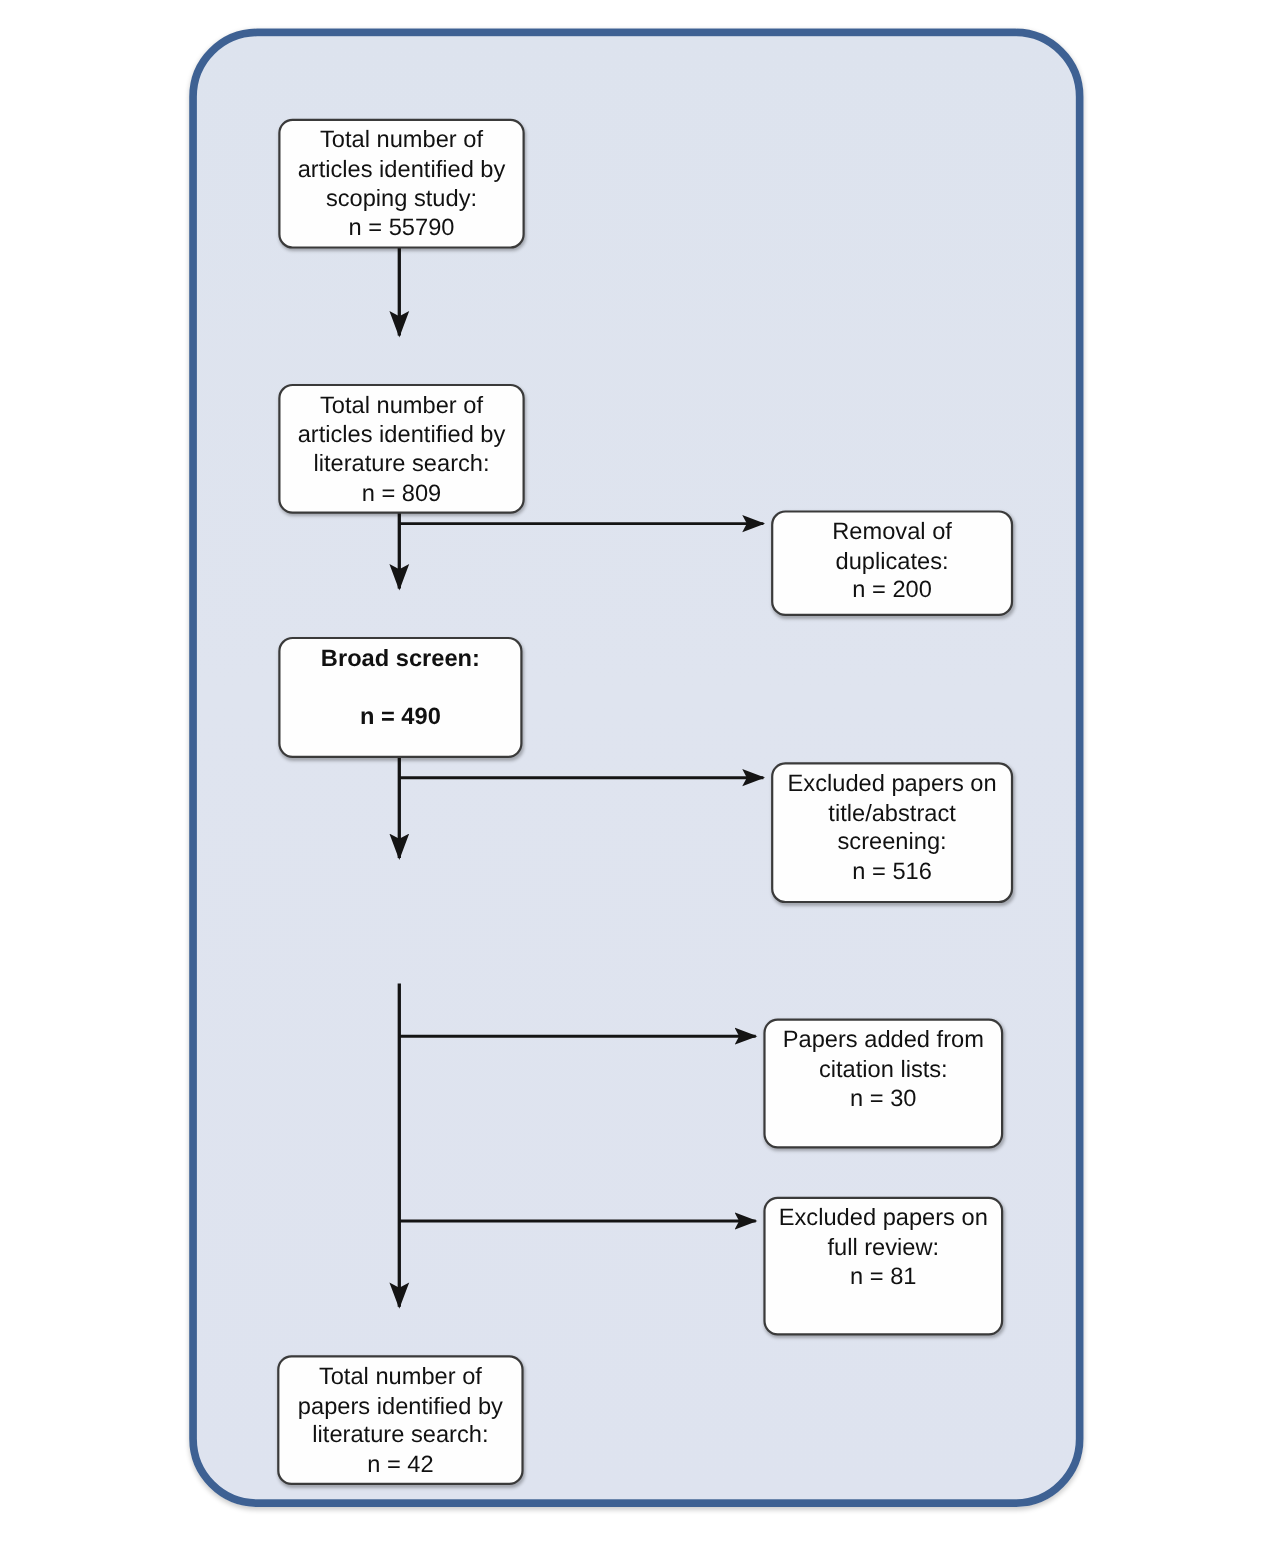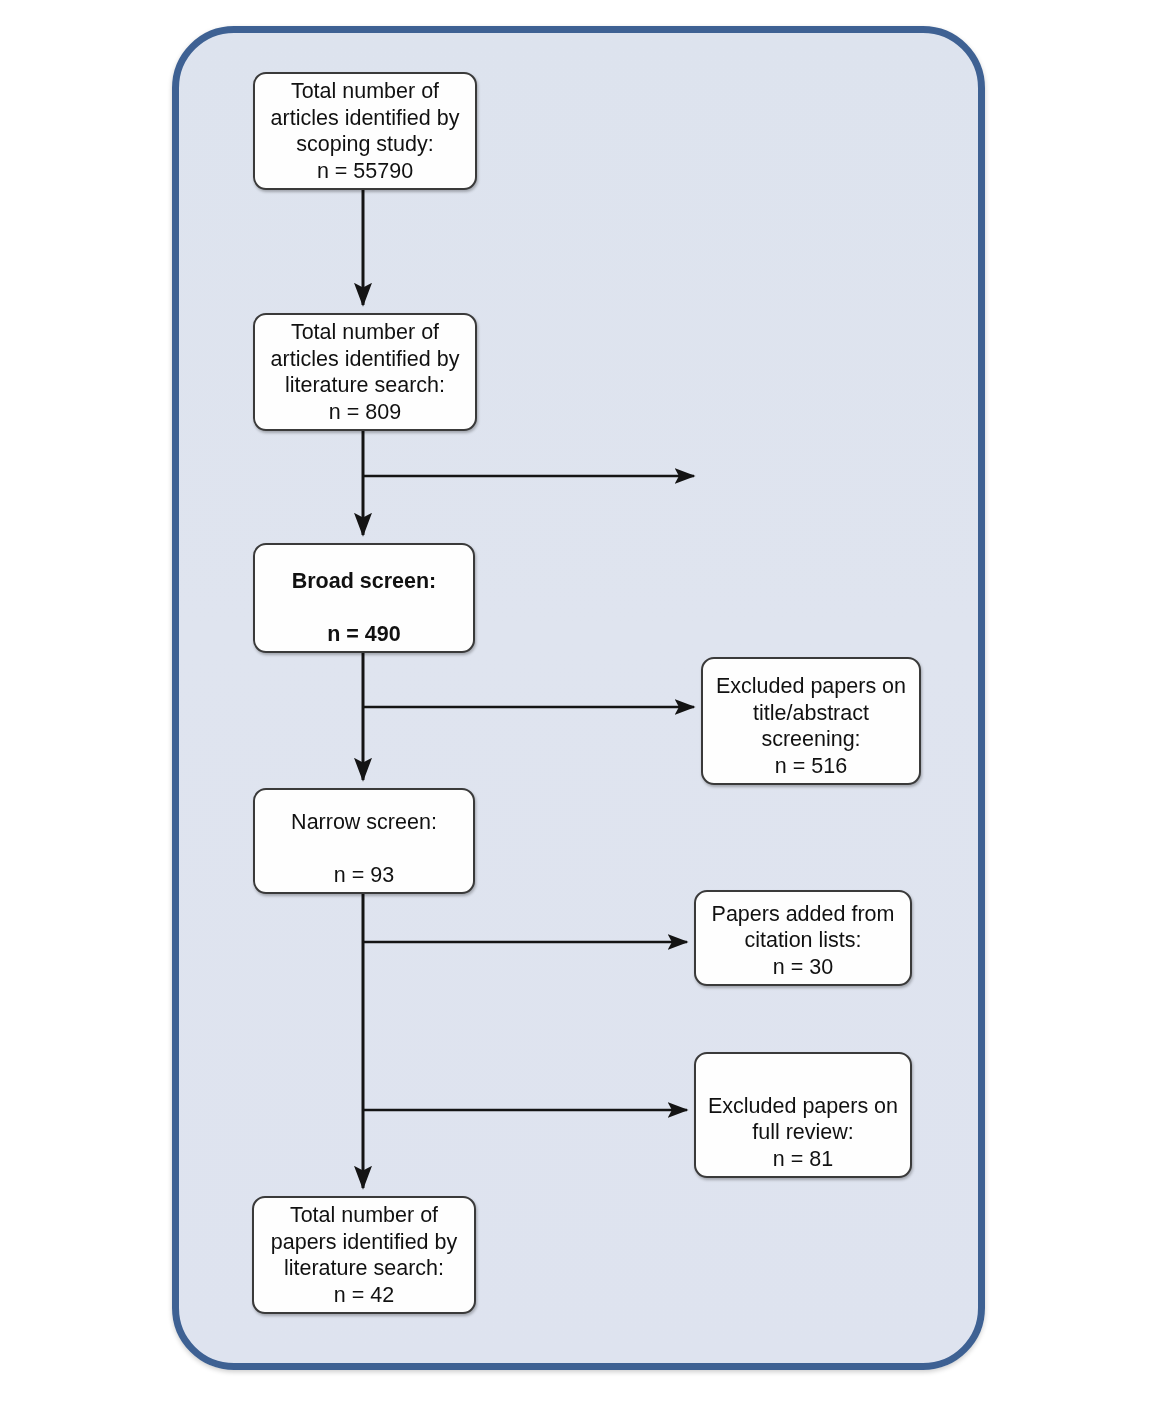--- a/index.html
+++ b/index.html
@@ -51,45 +51,46 @@
   .node {
     position: absolute;
     box-sizing: border-box;
     background: #fefefe;
     border: 2px solid #3a3a3a;
     border-radius: 13px;
     box-shadow: 1px 2px 3px rgba(0,0,0,0.28);
     display: flex;
     flex-direction: column;
     align-items: center;
-    justify-content: flex-end;
+    justify-content: flex-start;
     text-align: center;
     color: #111111;
     font-size: 21.5px;
     line-height: 26.5px;
     padding: 4px 6px;
     white-space: pre-line;
+    margin-top: 36px;
   }
 
   .node .node-text {
     display: block;
     width: 100%;
   }
 
   
   #node-scoping   { left: 253px; top: 72px;   width: 224px; height: 118px; }
   #node-litsearch { left: 253px; top: 313px;  width: 224px; height: 118px; }
   #node-broad     { left: 253px; top: 543px;  width: 222px; height: 110px; font-weight: bold; }
   #node-narrow    { left: 253px; top: 788px;  width: 222px; height: 106px; }
   #node-final     { left: 252px; top: 1196px; width: 224px; height: 118px; }
 
   
   #node-duplicates  { left: 701px; top: 428px;  width: 220px; height: 96px; }
   #node-excl-title  { left: 701px; top: 657px;  width: 220px; height: 128px; }
-  #node-added       { left: 694px; top: 890px;  width: 218px; height: 96px; }
+  #node-added       { left: 694px; top: 890px;  width: 218px; height: 118px; }
   #node-excl-full   { left: 694px; top: 1052px; width: 218px; height: 126px; }
 
   
   .node.spaced .node-label { margin-bottom: 26px; }
 </style>
 </head>
 <body>
 
 <div id="flow-canvas">
 
@@ -126,37 +127,38 @@
 n = 55790</span>
   </div>
 
   <div class="node" id="node-litsearch">
     <span class="node-text">Total number of
 articles identified by
 literature search:
 n = 809</span>
   </div>
 
+  <div class="node" id="node-duplicates">
+    <span class="node-text">Removal of
+duplicates:
+n = 200</span>
+  </div>
 
   <div class="node spaced" id="node-broad">
     <span class="node-text node-label">Broad screen:</span>
     <span class="node-text node-count">n = 490</span>
   </div>
 
   <div class="node" id="node-excl-title">
     <span class="node-text">Excluded papers on
 title/abstract
 screening:
 n = 516</span>
   </div>
 
-  <div class="node spaced" id="node-narrow">
-    <span class="node-text node-label">Narrow screen:</span>
-    <span class="node-text node-count">n = 93</span>
-  </div>
 
   <div class="node" id="node-added">
     <span class="node-text">Papers added from
 citation lists:
 n = 30</span>
   </div>
 
   <div class="node" id="node-excl-full">
     <span class="node-text">Excluded papers on
 full review:

